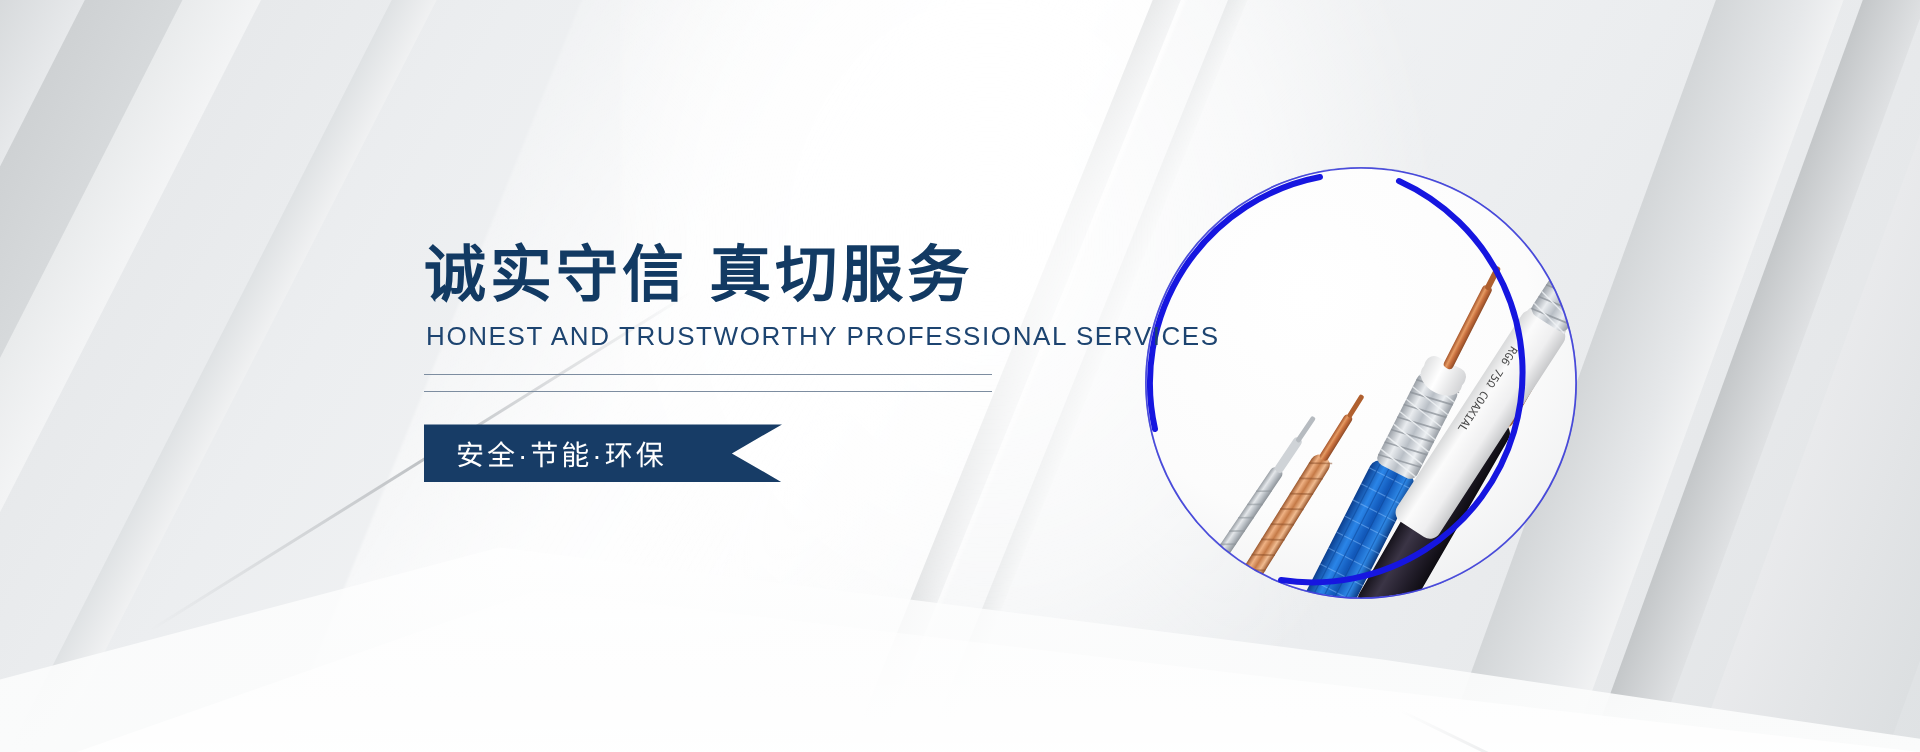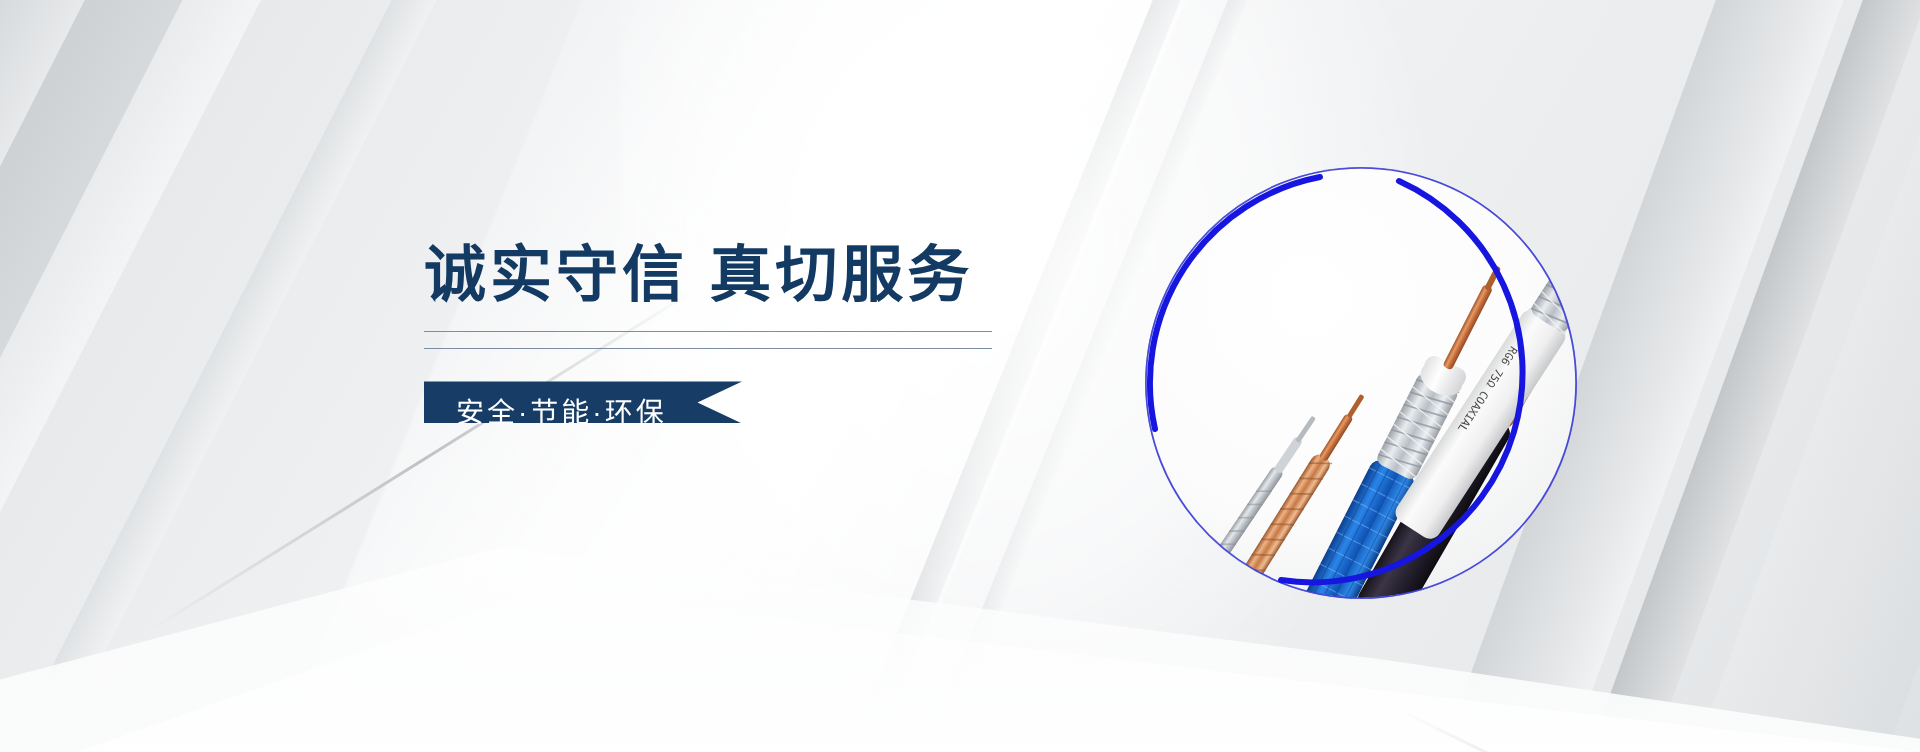--- a/index.html
+++ b/index.html
@@ -136,22 +136,23 @@
   }
   .rule2{
     margin-top:16px;
     width:568px;
     height:1px;
     background:#7d8da0;
   }
   .ribbon-wrap{
     position:relative;
     width:318px;
-    height:42px;
+    height:58px;
     margin-top:32px;
+    padding-left:40px;
   }
   .ribbon-shape{
     position:absolute; inset:0;
     background:#173c66;
     clip-path:polygon(0 0, 100% 0, 86% 50%, 100% 100%, 0 100%);
   }
   .ribbon-text{
     position:absolute;
     left:32px; top:0; height:58px;
     display:flex; align-items:center;
@@ -207,20 +208,21 @@
     <div class="floor"></div>
     <div class="floor2"></div>
     <div class="floorline"></div>
     <div class="floorline2"></div>
   </div>
 
   <div class="content">
 
     <h1 class="headline">诚实守信 真切服务</h1>
 
+    <div class="subline-en">HONEST AND TRUSTWORTHY PROFESSIONAL SERVICES</div>
 
     <div class="rule"></div>
 
 
     <div class="rule2"></div>
 
     <div class="ribbon-wrap">
       <div class="ribbon-shape"></div>
       <div class="ribbon-text">安全·节能·环保</div>
     </div>

